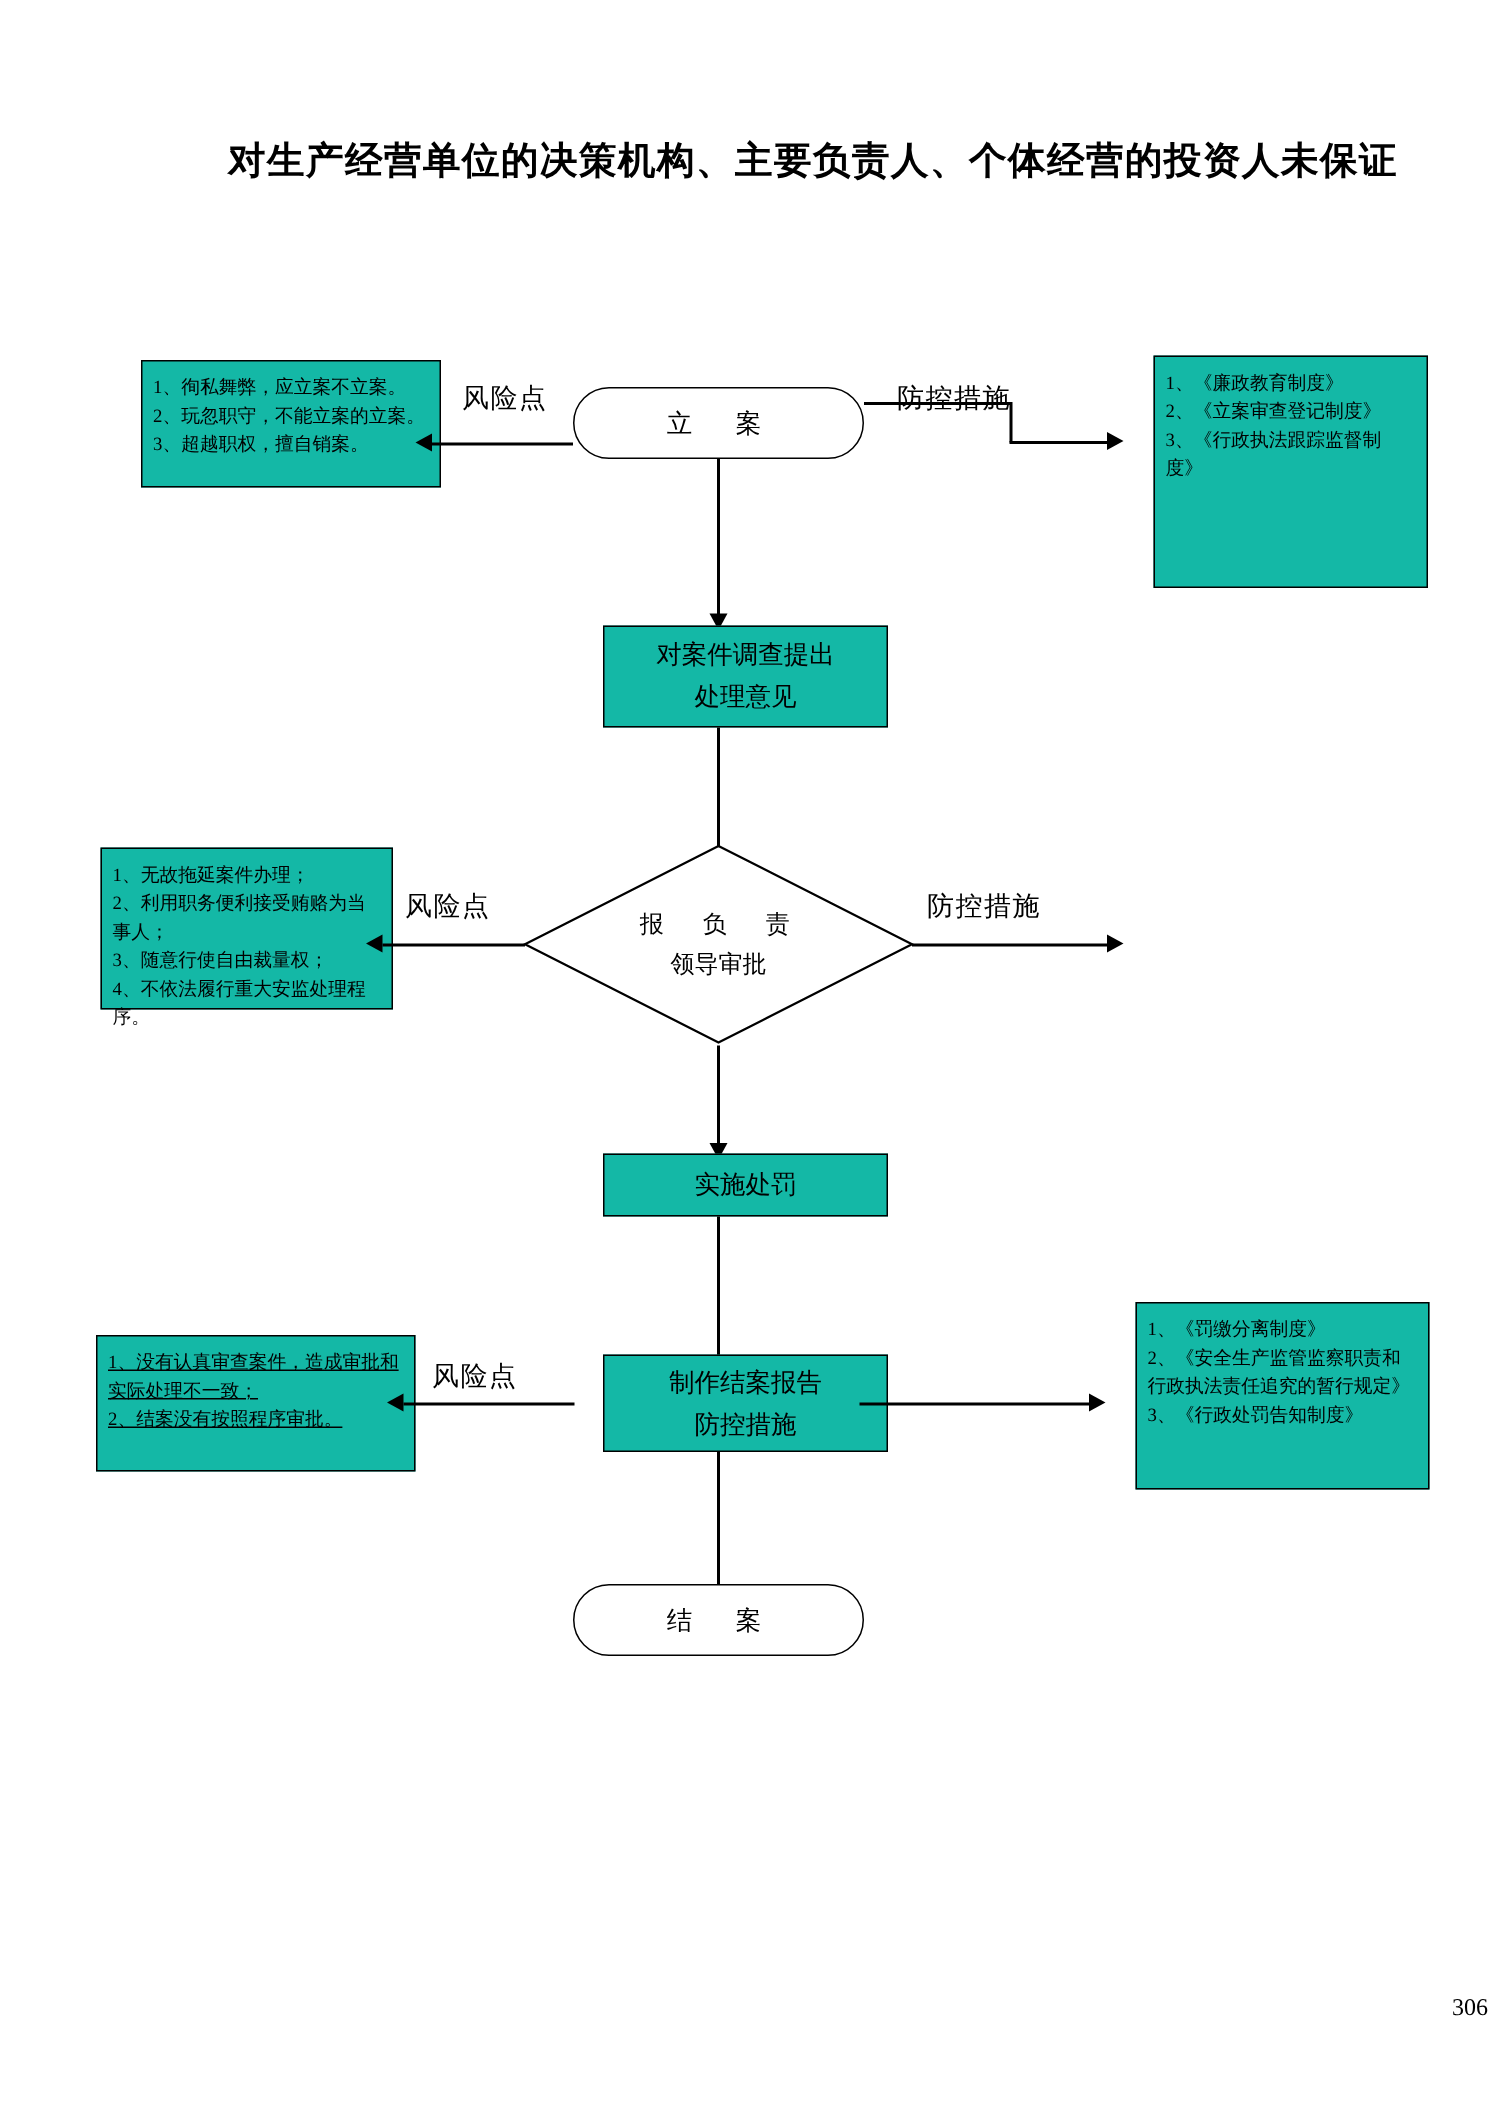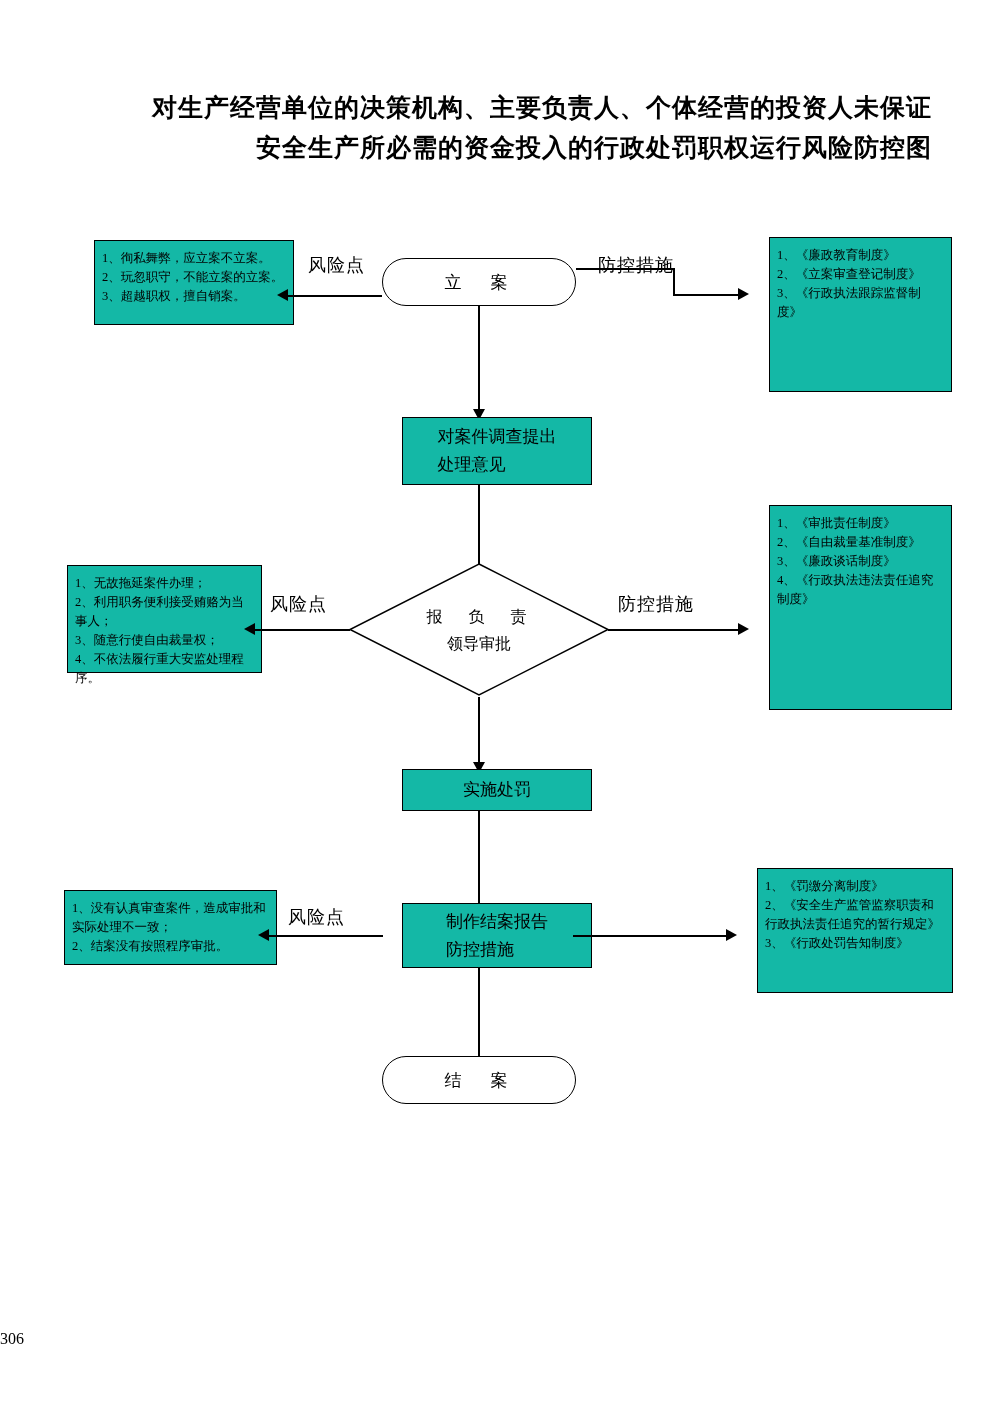--- a/index.html
+++ b/index.html
@@ -43,20 +43,21 @@
     line-height: 19px;
     padding: 8px 7px;
     text-align: left;
   }
   .note div { white-space: normal; }
 
   .proc {
     display: flex;
     align-items: center;
     justify-content: center;
+    text-align: center;
     font-size: 17px;
     line-height: 28px;
   }
   .proc span { display: block; }
 
   .terminator {
     position: absolute;
     border: 1.5px solid #000;
     border-radius: 26px;
     box-sizing: border-box;
@@ -121,32 +122,31 @@
     border-left: 6px solid transparent;
     border-right: 6px solid transparent;
     border-top: 11px solid #000;
   }
 
   .page-number {
     position: absolute;
     left: 0;
     top: 1330px;
     width: 992px;
-    text-align: left;
+    text-align: right;
     font-size: 16px;
   }
 </style>
 </head>
 <body>
 
 <div id="page">
 
   <div class="title">
     <div>对生产经营单位的决策机构、主要负责人、个体经营的投资人未保证</div>
-    <div>安全生产所必需的资金投入的行政处罚职权运行风险防控图</div>
   </div>
 
   <div class="box note" style="left:75px; top:240px; width:200px; height:85px;">
     <div>1、徇私舞弊，应立案不立案。</div>
     <div>2、玩忽职守，不能立案的立案。</div>
     <div>3、超越职权，擅自销案。</div>
   </div>
 
   <div class="lbl" style="left:308px; top:253px;">风险点</div>
 
@@ -195,45 +195,39 @@
       <polygon points="131,2 260,67.5 131,133 2,67.5" fill="#ffffff" stroke="#000000" stroke-width="1.5"></polygon>
     </svg>
     <div class="diamond-label">
       <span>报　负　责</span>
       <span>领导审批</span>
     </div>
   </div>
 
   <div class="lbl" style="left:618px; top:592px;">防控措施</div>
 
-  <div class="box note" style="left:750px; top:505px; width:183px; height:205px;">
-    <div>1、《审批责任制度》</div>
-    <div>2、《自由裁量基准制度》</div>
-    <div>3、《廉政谈话制度》</div>
-    <div>4、《行政执法违法责任追究制度》</div>
-  </div>
 
   <div class="line hline" style="left:255px; top:629px; width:95px;"></div>
   <div class="arrow arrow-left" style="left:244px; top:623px;"></div>
 
   <div class="line hline" style="left:608px; top:629px; width:131px;"></div>
   <div class="arrow arrow-right" style="left:738px; top:623px;"></div>
 
   <div class="line vline" style="left:478px; top:697px; height:68px;"></div>
   <div class="arrow arrow-down" style="left:473px; top:762px;"></div>
 
   <div class="box proc" style="left:383px; top:769px; width:190px; height:42px;">
     <div>
       <span>实施处罚</span>
     </div>
   </div>
 
   <div class="line vline" style="left:478px; top:811px; height:94px;"></div>
 
-  <div class="box note" style="left:45px; top:890px; width:213px; height:75px;">
+  <div class="box note" style="left:45px; top:890px; width:213px; height:91px;text-decoration:underline;">
     <div>1、没有认真审查案件，造成审批和实际处理不一致；</div>
     <div>2、结案没有按照程序审批。</div>
   </div>
 
   <div class="lbl" style="left:288px; top:905px;">风险点</div>
 
   <div class="box proc" style="left:383px; top:903px; width:190px; height:65px;">
     <div>
       <span>制作结案报告</span>
       <span>防控措施</span>

